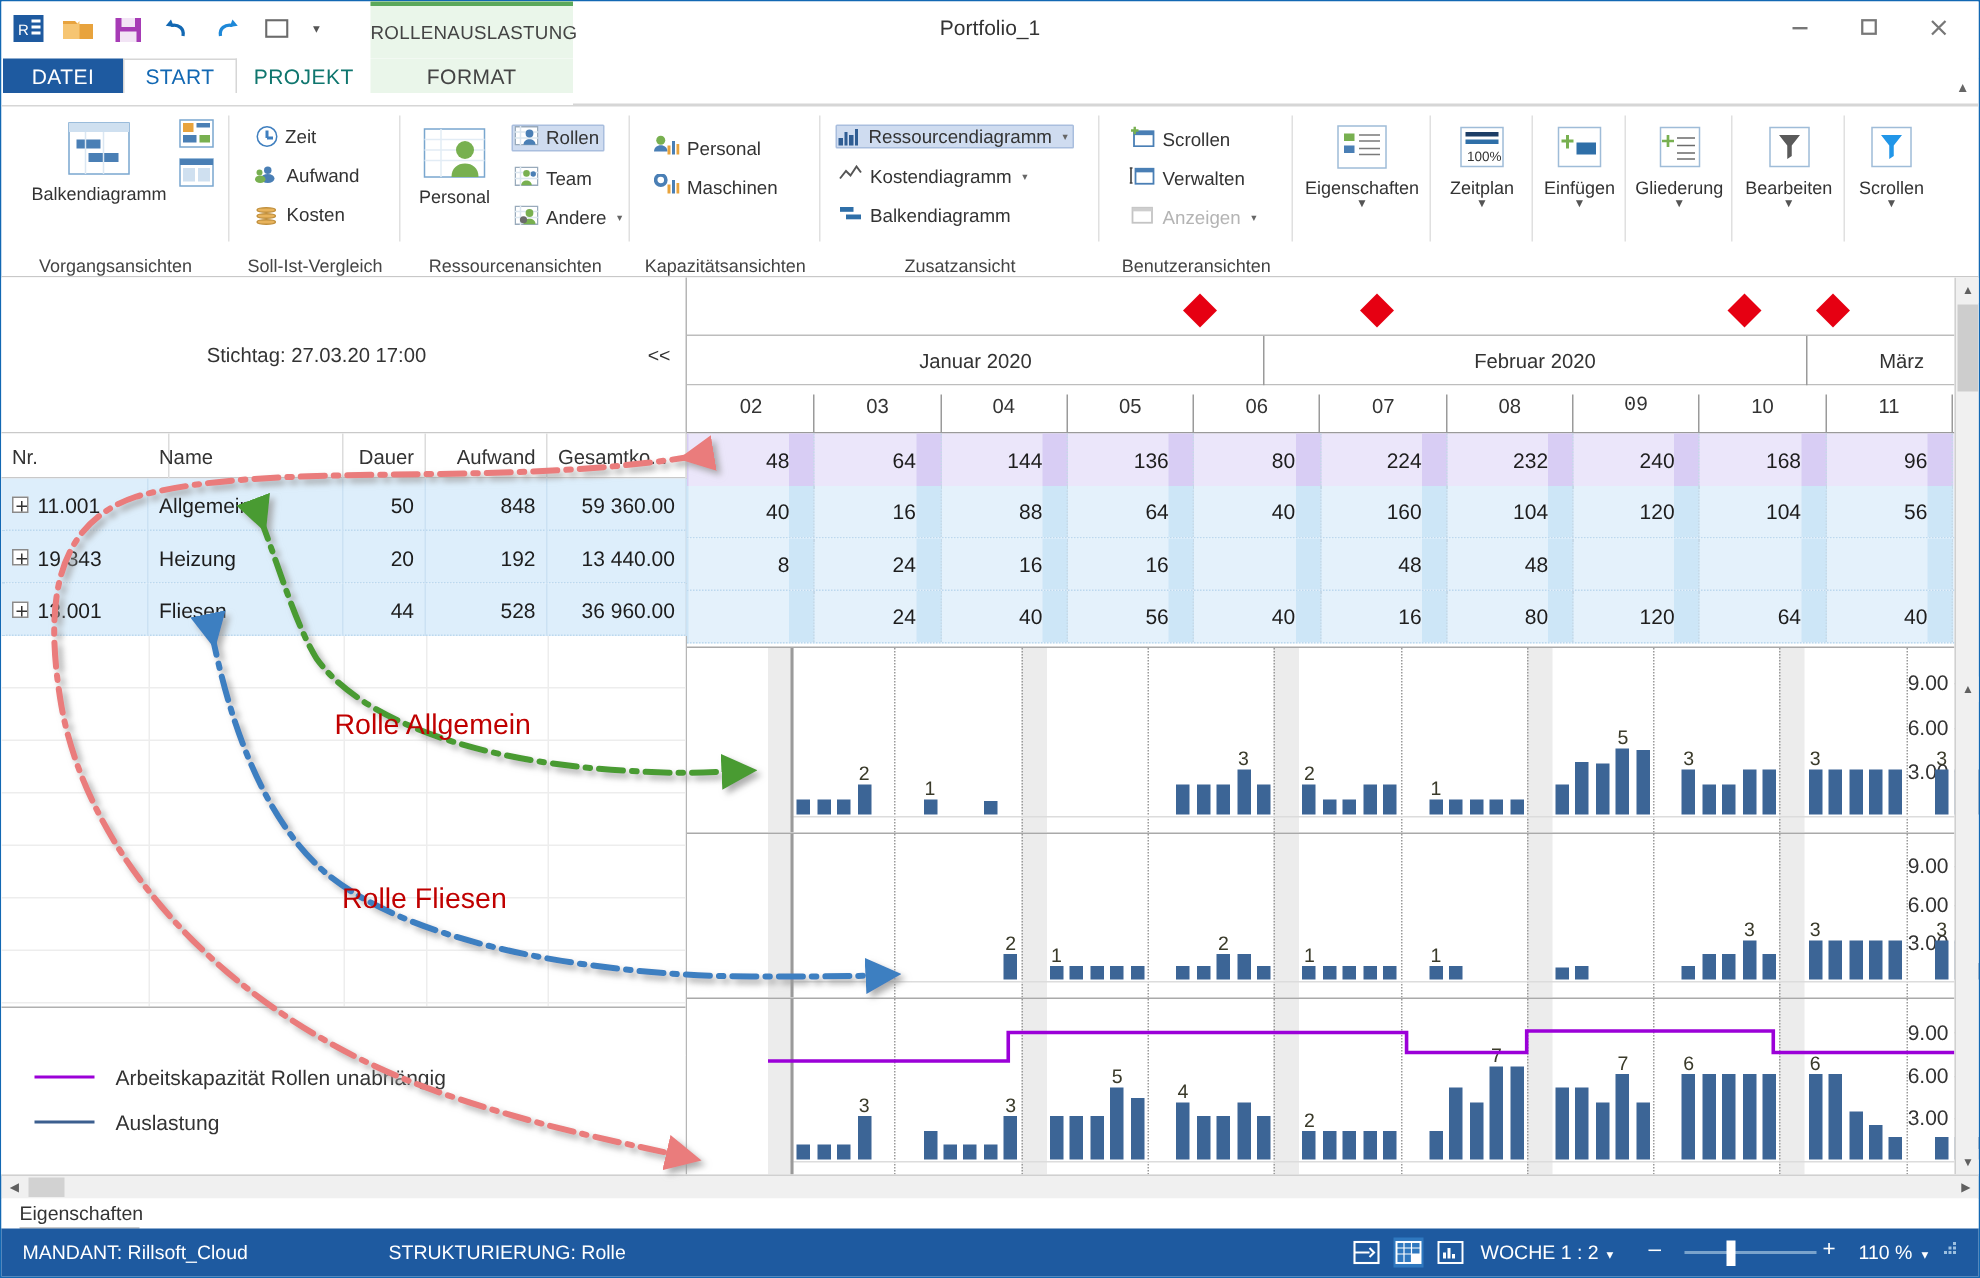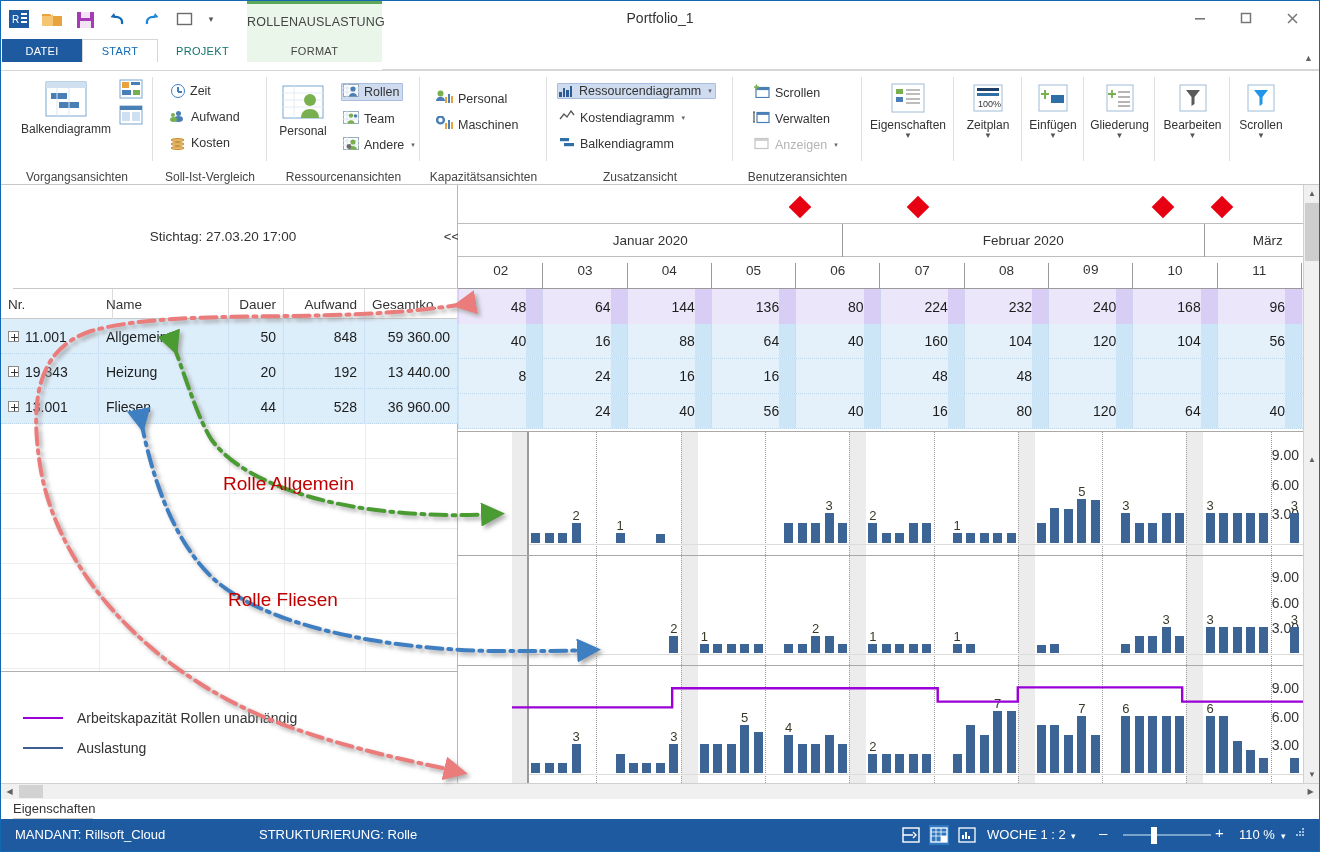--- a/index.html
+++ b/index.html
@@ -18,21 +18,21 @@
   .qicon { width:24px; height:24px; display:flex; align-items:center; justify-content:center; cursor:default; }
   .wintitle { position:absolute; left:0; top:9px; width:100%; text-align:center; font-size:14px; color:#333; }
   .ctxtab { position:absolute; left:246px; top:0; width:135px; height:38px; background:#eaf6ea; border-top:3px solid #5ba85b; }
   .ctxtab span { display:block; text-align:center; font-size:12.5px; color:#444; margin-top:11px; letter-spacing:.2px; }
   .winbtns { position:absolute; right:4px; top:2px; display:flex; }
   .winbtn { width:46px; height:30px; display:flex; align-items:center; justify-content:center; color:#666; font-size:14px; }
 
   
   .tabsrow { position:absolute; left:0; top:38px; width:100%; height:31px; background:#fff; }
   .tab { position:absolute; top:0; height:23px; display:flex; align-items:center; justify-content:center;
-         font-size:11px; letter-spacing:.3px; }
+         font-size:14px; letter-spacing:.3px; }
   .tab.datei { left:1px; width:80px; background:#1e5aa0; color:#fff; }
   .tab.start { left:81px; width:76px; color:#1268b3; background:#fff;
                border-left:1px solid #d6d6d6; border-right:1px solid #d6d6d6; border-top:1px solid #d6d6d6; }
   .tab.projekt { left:157px; width:89px; color:#0f766e; }
   .tab.format { left:246px; width:135px; color:#444; background:#eaf6ea; }
 
   
   .ribbon { position:absolute; left:0; top:69px; width:100%; height:115px; background:#fff;
             border-top:1px solid #d6d6d6; border-bottom:1px solid #c8c8c8; }
   .rgroup { position:absolute; top:0; height:115px; }
@@ -66,21 +66,21 @@
   .coins { width:15px; height:13px; }
   .coins i { position:absolute; background:#e8b35c; border:1px solid #c08f3c; border-radius:50%/40%; height:4px; width:13px; }
 
   .chartsm { width:15px; height:12px; }
   .chartsm i { position:absolute; bottom:0; width:2.6px; background:#2f5d93; }
 
   
   .content { position:absolute; left:0; top:184px; right:0; bottom:68px; background:#fff; }
 
   .leftpane { position:absolute; left:0; top:0; width:457px; bottom:0; background:#fff; border-right:1px solid #b6b6b6; }
-  .stichtag { position:absolute; left:12px; top:0; width:100%; height:104px; border-bottom:1px solid #c9c9c9; }
+  .stichtag { position:absolute; left:0; top:0; width:100%; height:104px; border-bottom:1px solid #c9c9c9; }
   .stichtag .txt { position:absolute; left:0; top:44px; width:420px; text-align:center; font-size:13.5px; color:#333; }
   .stichtag .lt { position:absolute; right:10px; top:44px; font-size:13px; color:#333; }
 
   .tblhdr { position:absolute; left:0; top:104px; width:100%; height:30px; background:#fff; border-bottom:1px solid #c9c9c9; }
   .tblhdr .th { position:absolute; top:0; height:30px; display:flex; align-items:center; font-size:13.5px; color:#333;
                 border-right:1px solid #dcdcdc; padding:0 7px; }
   .trow { position:absolute; left:0; width:100%; height:35px; background:#ddeefb; border-bottom:1px dotted #bcd8ee; }
   .trow .td { position:absolute; top:0; height:35px; display:flex; align-items:center; font-size:14px; color:#1d1d1d;
               border-right:1px solid #cbe1f3; padding:0 7px; }
   .plus { display:inline-block; width:11px; height:11px; border:1px solid #8a8a8a; background:#fff;

